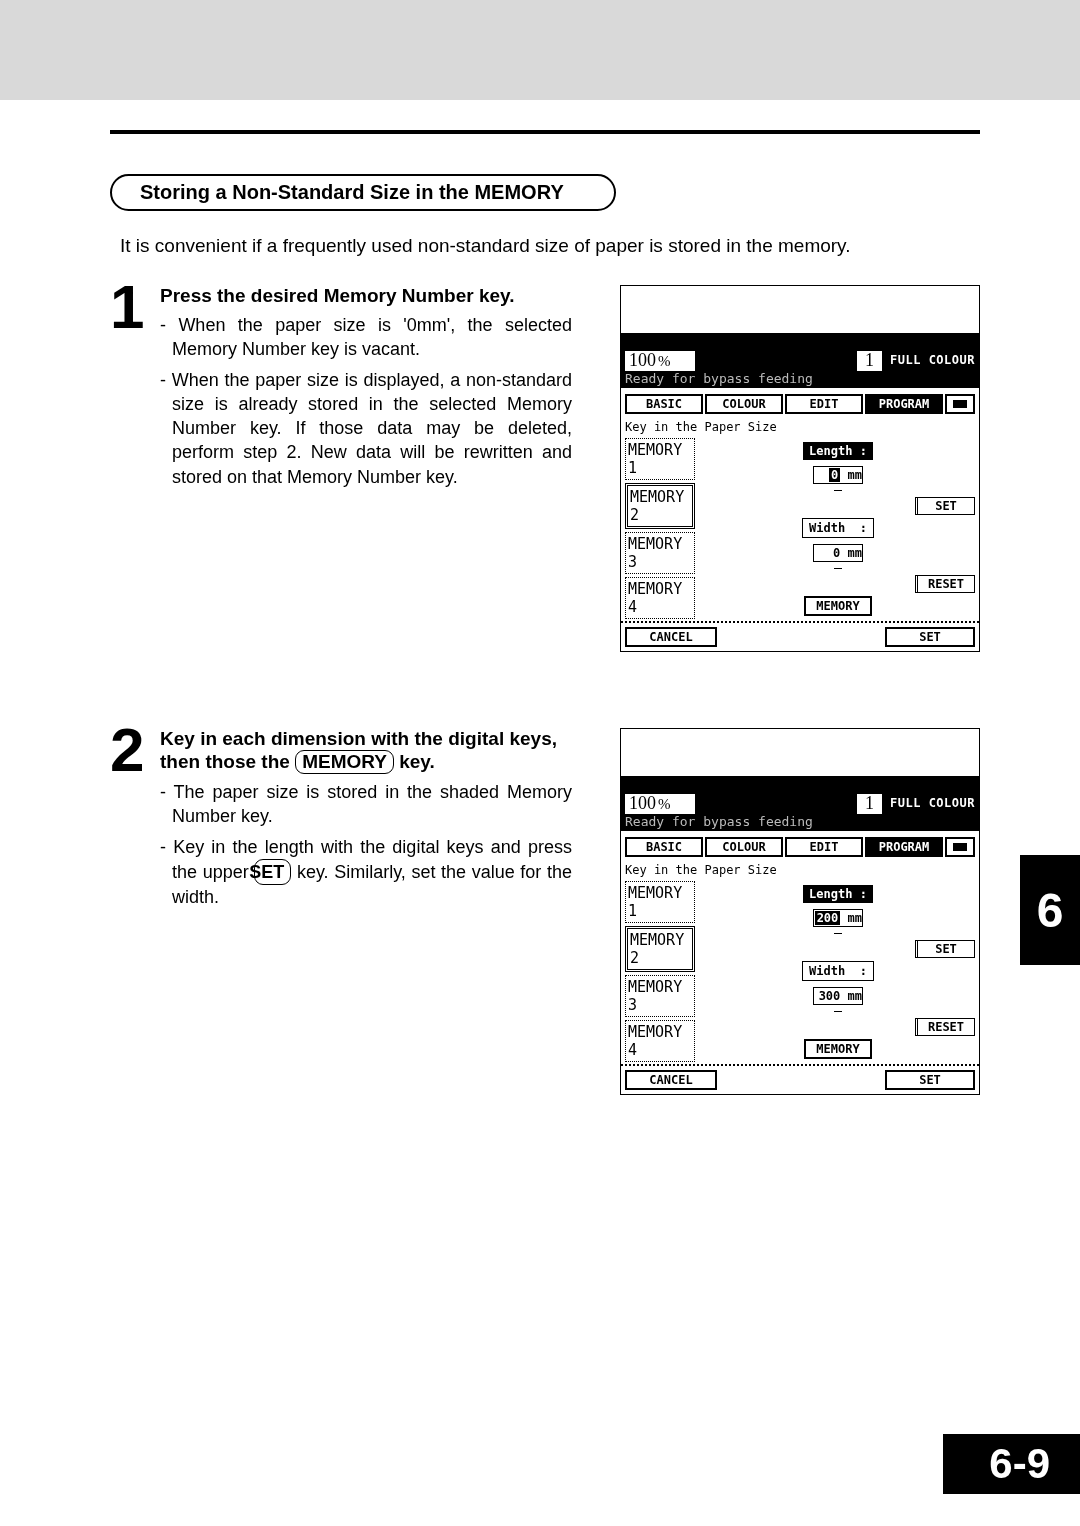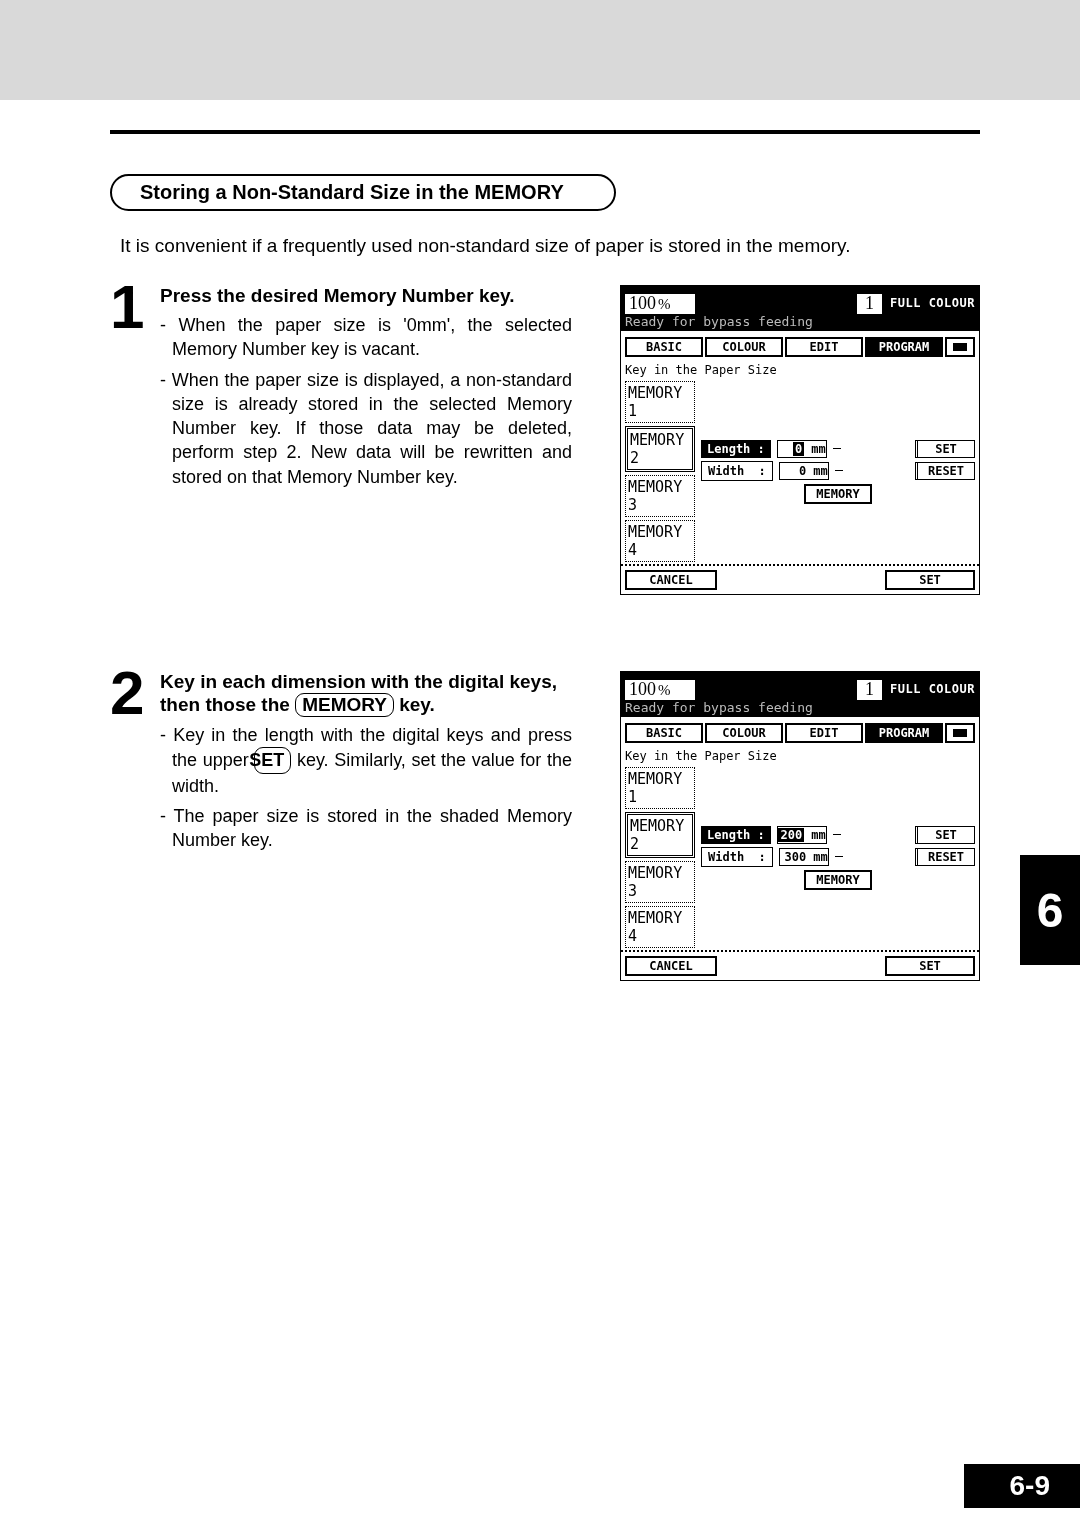--- a/index.html
+++ b/index.html
@@ -91,22 +91,23 @@
     width: 360px;
     border: 1px solid #000;
     background: #fff;
     font-family: "Lucida Console", Monaco, monospace;
     font-size: 13px;
     margin-bottom: 40px;
   }
   .panel-top {
     background: #000;
     color: #fff;
-    padding: 8px 4px 2px 4px;
+    padding: 18px 4px 2px 4px;
     line-height: 1.1;
+    margin-top: 47px;
   }
   .panel-top-row1 { display:flex; align-items:center; }
   .zoom-box {
     background:#fff; color:#000; padding: 0 24px 0 4px; font-size:18px; font-family: Georgia, serif;
   }
   .zoom-pct { font-size:15px; margin-left:2px;}
   .copies-box {
     margin-left:auto; background:#fff; color:#000; padding:0 8px; font-size:18px; font-family: Georgia, serif;
   }
   .mode-label { font-weight:bold; font-size:12px; margin-left:8px; letter-spacing:0.5px;}
@@ -139,40 +140,40 @@
     border:1px solid #000; font-weight:bold; font-size:12px; padding:1px 0; width:60px; text-align:center; margin-left:auto;
     border-left:3px double #000;
   }
   .mem-key { display:inline-block; border:2px solid #000; font-weight:bold; padding:1px 10px; font-size:12px;}
   .panel-footer { display:flex; padding:4px;}
   .foot-btn {
     border:2px solid #000; font-weight:bold; font-size:12px; padding:1px 0; width:92px; text-align:center;
   }
   .foot-btn.right { margin-left:auto; width:90px;}
   .flex-col { display:flex; flex-direction:column; gap:3px; flex:1;}
-  .dim-block { display:flex; align-items:center; gap:6px;}
+  .dim-block { display:flex; align-items:center; gap:6px;flex-direction:column;}
   .join-line { border-top:1px solid #000; width:8px;}
   
   .chapter-tab {
     position:absolute;
     right:0;
     top: 855px;
     width:60px; height:110px;
     background:#000;
     color:#fff;
     font-size:48px;
     font-weight:bold;
     display:flex; align-items:center; justify-content:center;
   }
   .page-footer {
     position:absolute;
-    bottom:18px; right:0;
+    bottom:32px; right:0;
     background:#000;
     color:#fff;
-    font-size:28px;
+    font-size:42px;
     font-weight:bold;
     padding: 6px 30px 6px 46px;
   }
 </style>
 </head>
 <body>
 
 <div class="top-gray"></div>
 
 <div class="content">
@@ -252,22 +253,22 @@
   </div>
 
   
   <div class="step-block clearfix">
     <div class="step-left">
       <div class="big-num">2</div>
       <div class="step-body">
         <div class="step-heading">
           <span>Key in  each dimension  with the digital keys,  then those the </span><span class="key-oval">MEMORY</span><span> key.</span>
         </div>
+        <p class="bullet">The paper size is stored in the shaded Memory Number key.</p>
         <p class="bullet"><span>Key in the length with the digital keys and press the upper </span><span class="key-oval">SET</span><span> key.  Similarly, set the value for the width.</span></p>
-        <p class="bullet">The paper size is stored in the shaded Memory Number key.</p>
       </div>
     </div>
     <div class="step-right">
 
       <div class="panel">
         <div class="panel-top">
           <div class="panel-top-row1">
             <span class="zoom-box"><span>100</span><span class="zoom-pct">%</span></span>
             <span class="copies-box">1</span>
             <span class="mode-label">FULL COLOUR</span>

